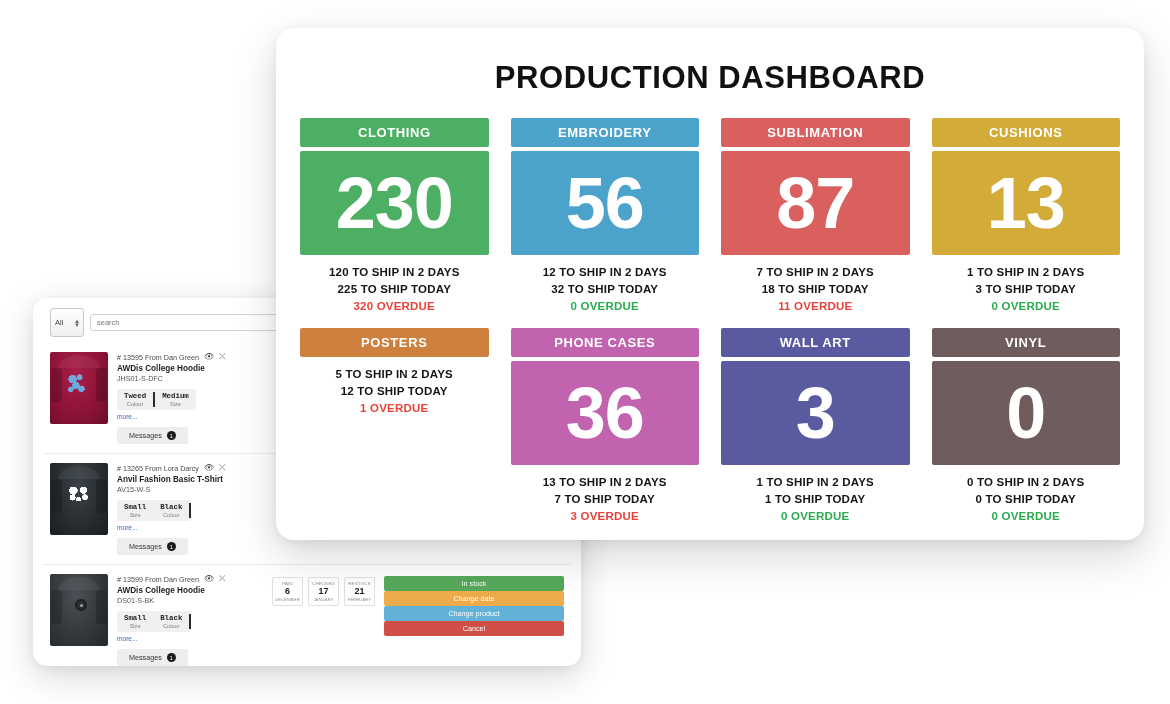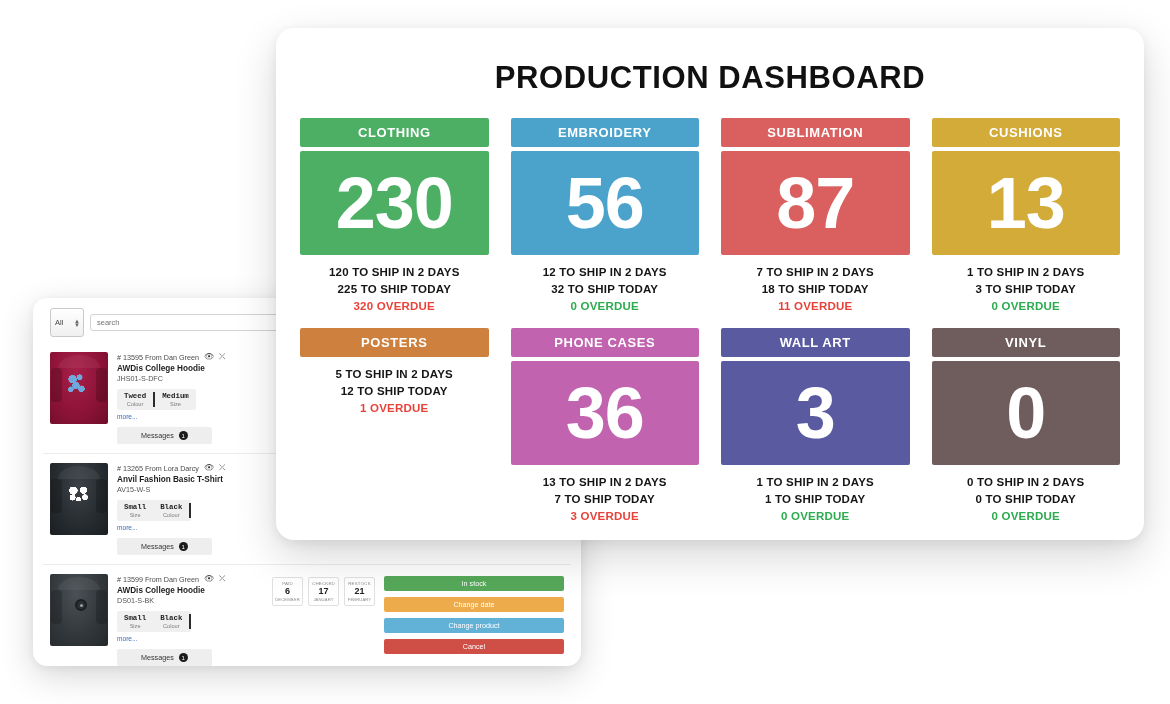--- a/index.html
+++ b/index.html
@@ -120,38 +120,38 @@
   }
   .attr {
     padding: 3px 7px 3px; text-align: center; min-width: 36px;
   }
   .attr .v { font-size: 7.4px; font-weight: bold; color: #222; display: block; font-family: Liberation Mono, monospace; }
   .attr .k { font-size: 5.6px; color: #7b7b7b; display: block; margin-top: 1px; }
   .attr-div { width: 2px; background: #2b2b2b; margin: 3px 0; }
   .more-link { display: block; font-size: 6.6px; color: #3b6bb5; margin-top: 3px; }
   .msg-btn {
     margin-top: 7px; display: inline-flex; align-items: center; gap: 5px;
-    background: #eeeeee; border-radius: 2px; padding: 4px 24px;
+    background: #eeeeee; border-radius: 2px; padding: 4px 12px;
     font-size: 7.2px; color: #333;
   }
   .msg-badge {
     width: 9px; height: 9px; border-radius: 50%; background: #1b1b1b;
     color: #fff; font-size: 6px; display: flex; align-items: center; justify-content: center;
   }
 
   .date-group { display: flex; gap: 5px; align-items: flex-start; padding-top: 3px; }
   .date-chip {
     width: 31px; border: 1px solid #e0e0e0; border-radius: 2px;
     text-align: center; padding: 3px 1px 3px; background:#fff;
   }
   .date-chip .dl { font-size: 4.4px; color: #8d8d8d; letter-spacing: .2px; }
   .date-chip .dd { font-size: 9px; font-weight: bold; color: #222; line-height: 11px; }
   .date-chip .dm { font-size: 4.2px; color: #8d8d8d; letter-spacing: .1px; }
 
-  .action-stack { width: 180px; padding-top: 2px; display: flex; flex-direction: column; gap: 6px; }
+  .action-stack { width: 180px; padding-top: 2px; display: flex; flex-direction: column; gap: 0; }
   .action-btn {
     height: 15px; border-radius: 2px; color: #fff;
     font-size: 7.2px; display: flex; align-items: center; justify-content: center;
   }
 
   
   #dashboard {
     position: absolute;
     left: 276px; top: 28px;
     width: 868px; height: 512px;

